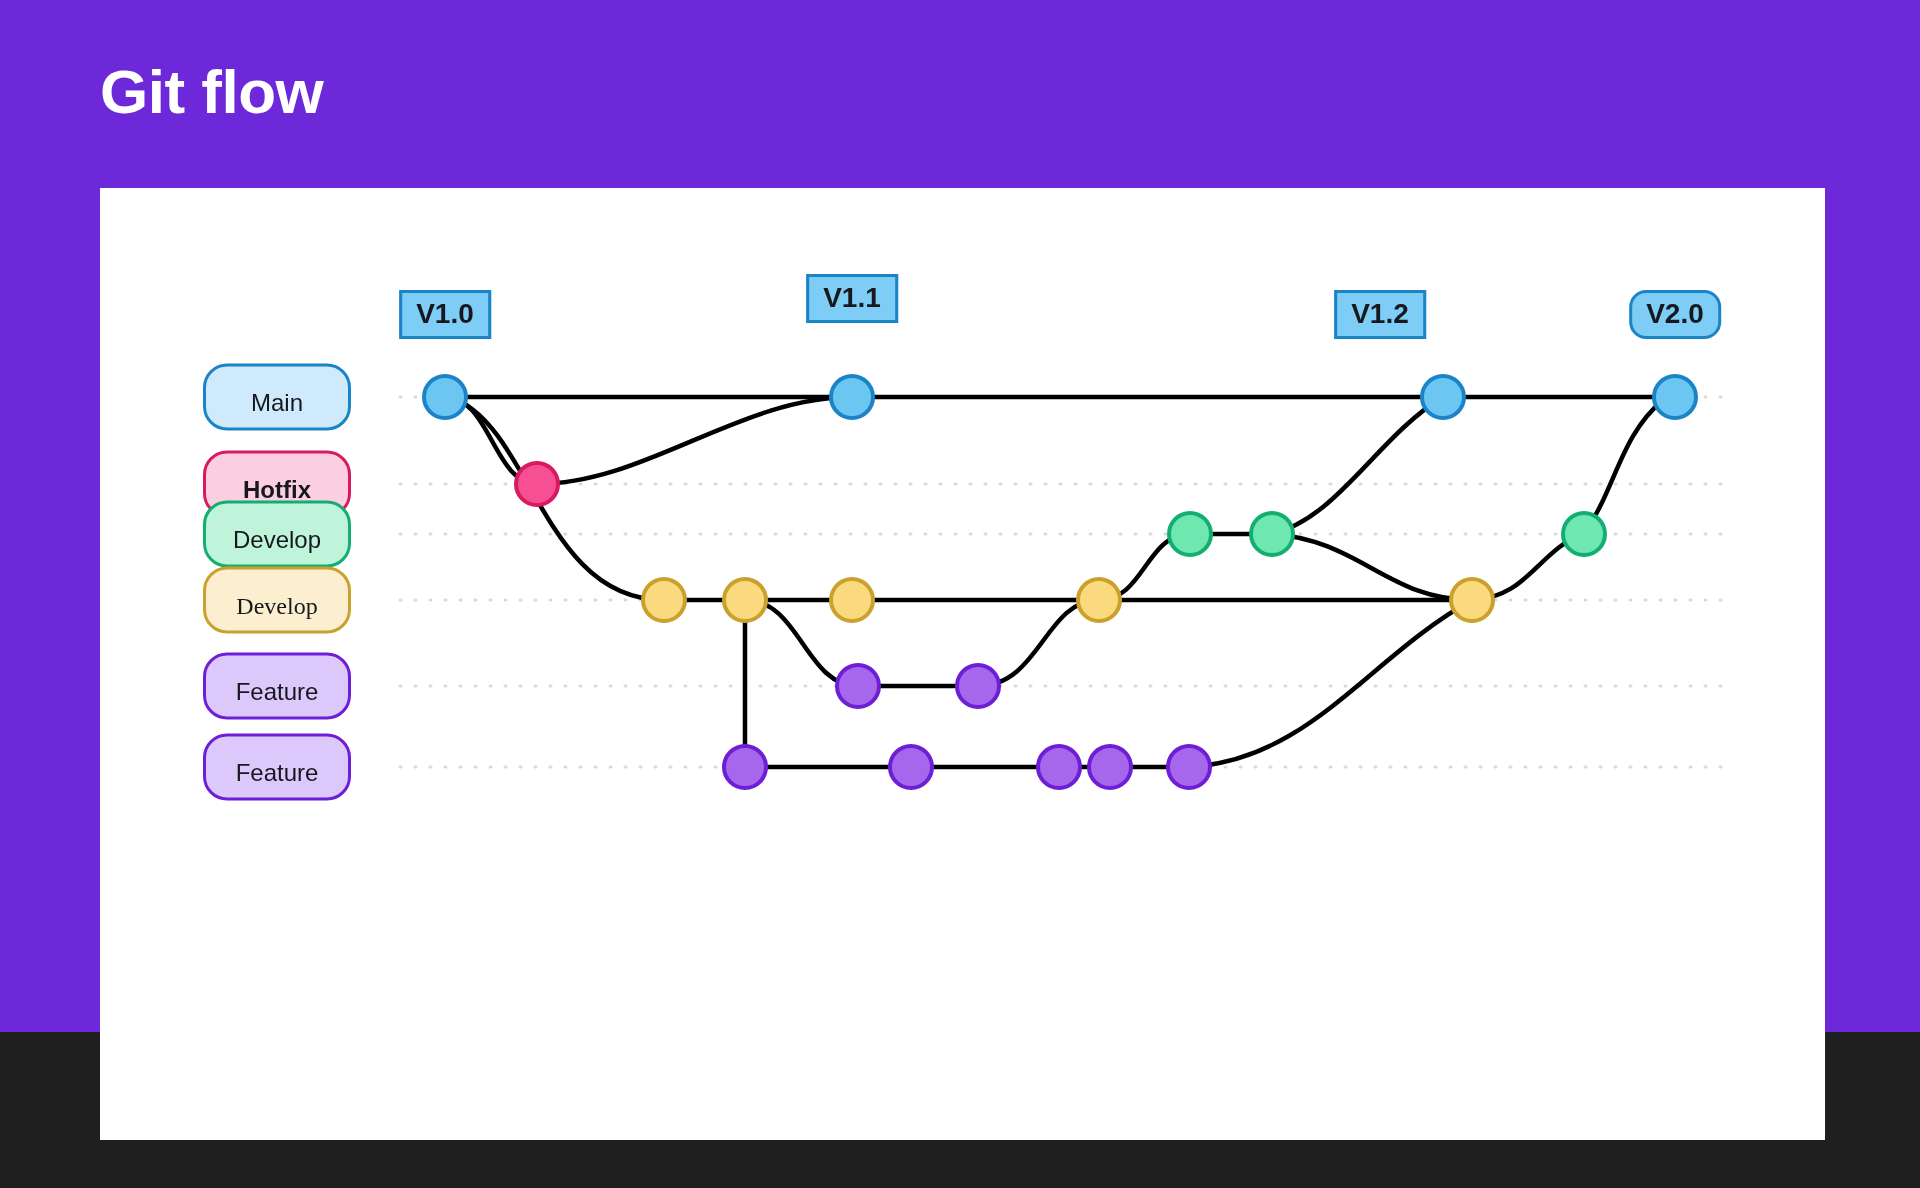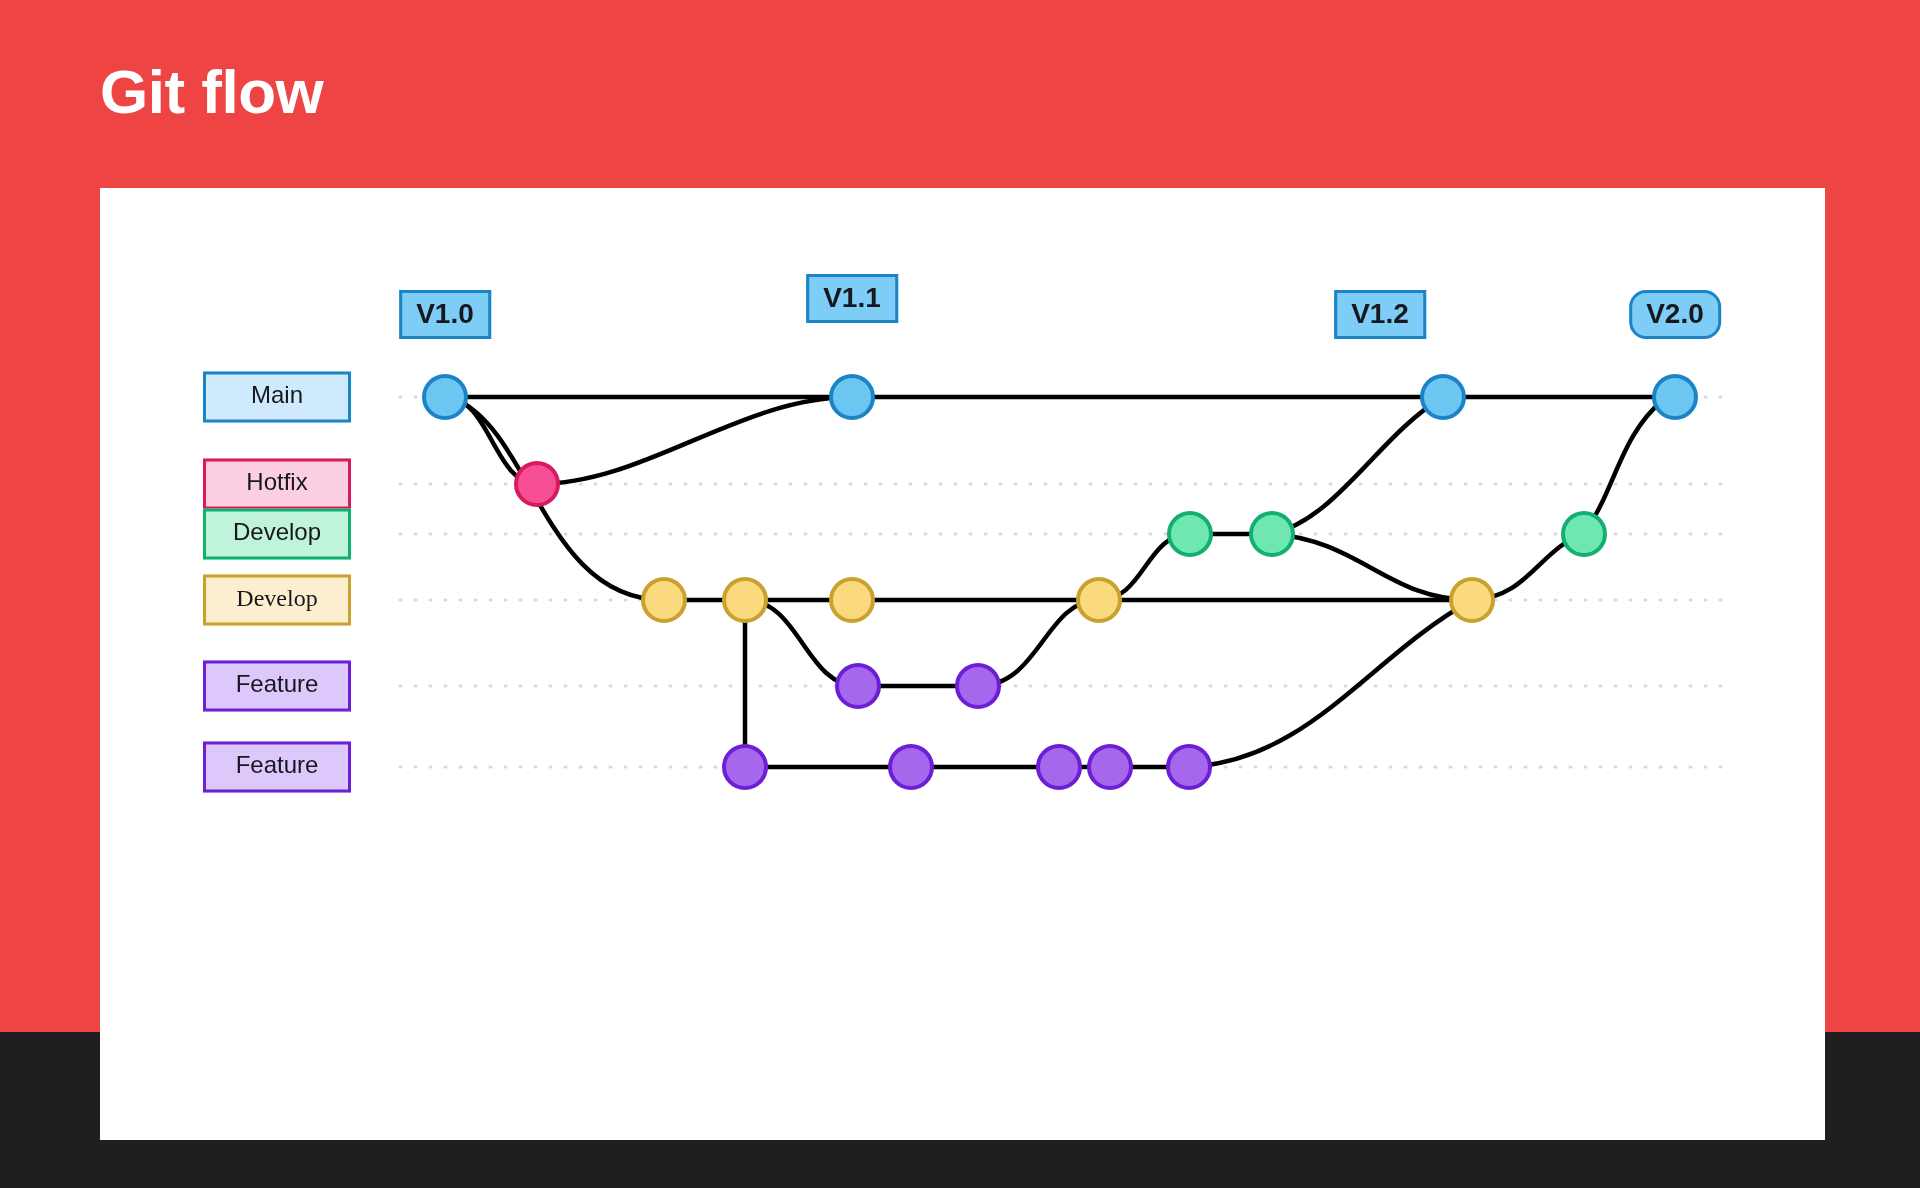--- a/index.html
+++ b/index.html
@@ -3,21 +3,21 @@
 <meta charset="utf-8">
 <title>Git flow</title>
 <style>
   * { box-sizing: border-box; margin: 0; padding: 0; }
   html, body {
     width: 1920px; height: 1188px;
     background: #1f1f1f;
     font-family: "Liberation Sans", sans-serif;
     overflow: hidden;
   }
-  #slide { position: relative; width: 1920px; height: 1032px; background: #ef4444; }
+  #slide { position: relative; width: 1920px; height: 1032px; background: #6d28d9; }
 
   #slide-title {
     position: absolute;
     left: 100px; top: 58px;
     font-size: 62px;
     font-weight: 700;
     color: #ffffff;
     letter-spacing: -0.5px;
     line-height: 1.1;
     white-space: pre;
@@ -47,26 +47,26 @@
     padding: 7px 14px 8px;
     line-height: 1;
     white-space: nowrap;
     text-align: center;
     min-width: 78px;
   }
 
   .lane-label {
     position: absolute;
     transform: translate(-50%, -50%);
-    border-radius: 0;
+    border-radius: 24px;
     font-size: 24px;
     font-weight: 400;
     color: #16181d;
     line-height: 1;
-    padding: 8px 0 13px;
+    padding: 24px 0 13px;
     width: 148px;
     text-align: center;
     white-space: nowrap;
     border-width: 3px;
     border-style: solid;
   }
 </style>
 </head>
 <body>
 
@@ -137,21 +137,21 @@
     </svg>
 
     <div id="tags-layer">
         <div class="tag-box" style="left: 345px; top: 102px;">V1.0</div>
         <div class="tag-box" style="left: 752px; top: 86px;">V1.1</div>
         <div class="tag-box" style="left: 1280px; top: 102px;">V1.2</div>
         <div class="tag-box" style="left: 1575px; top: 102px; border-radius: 17px;">V2.0</div>
       </div>
     <div id="labels-layer">
         <div class="lane-label" style="left: 177px; top: 209px; background: rgb(207, 234, 252); border-color: rgb(26, 132, 199);">Main</div>
-        <div class="lane-label" style="left: 177px; top: 296px; background: rgb(251, 207, 225); border-color: rgb(216, 27, 96);">Hotfix</div>
+        <div class="lane-label" style="left: 177px; top: 296px; background: rgb(251, 207, 225); border-color: rgb(216, 27, 96); font-weight: bold;">Hotfix</div>
         <div class="lane-label" style="left: 177px; top: 346px; background: rgb(191, 243, 218); border-color: rgb(18, 174, 114);">Develop</div>
         <div class="lane-label" style="left: 177px; top: 412px; background: rgb(251, 239, 208); border-color: rgb(202, 161, 44); font-family: Liberation Serif, serif;">Develop</div>
         <div class="lane-label" style="left: 177px; top: 498px; background: rgb(221, 200, 251); border-color: rgb(108, 31, 212);">Feature</div>
         <div class="lane-label" style="left: 177px; top: 579px; background: rgb(221, 200, 251); border-color: rgb(108, 31, 212);">Feature</div>
       </div>
 
   </div>
 </div>
 
 </body></html>

